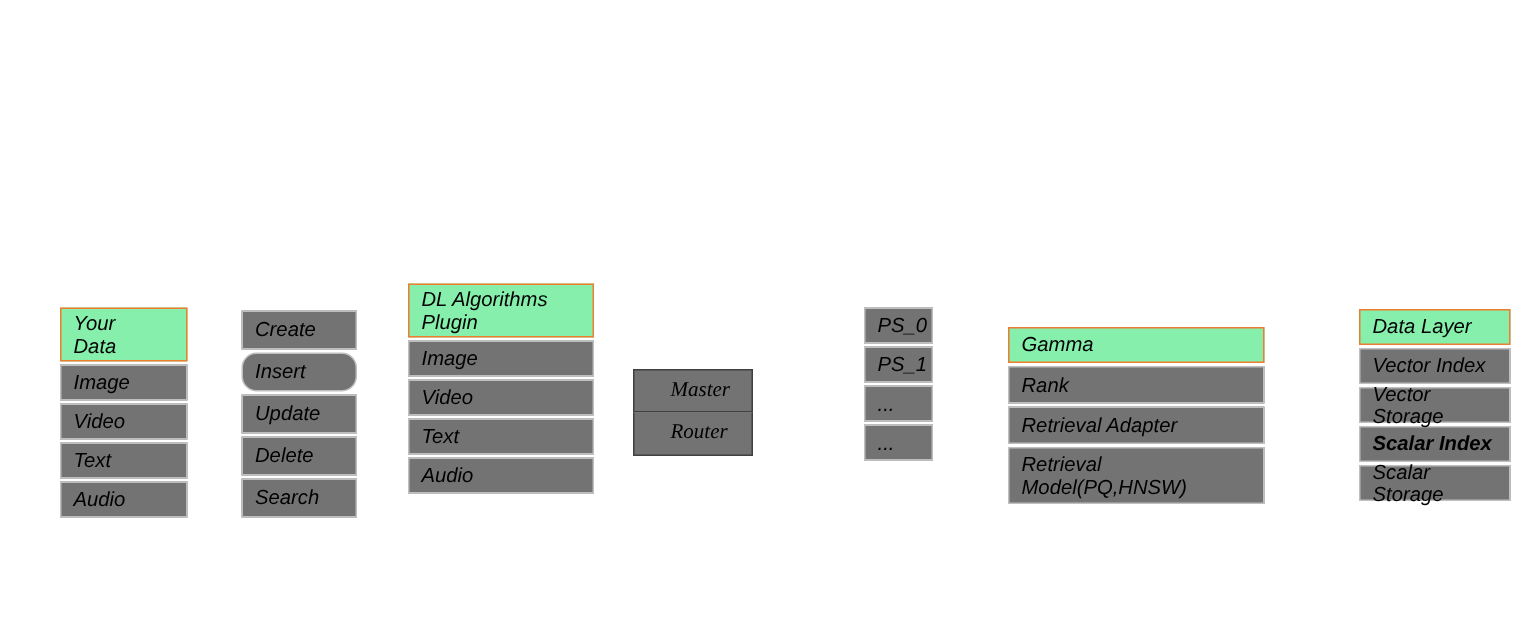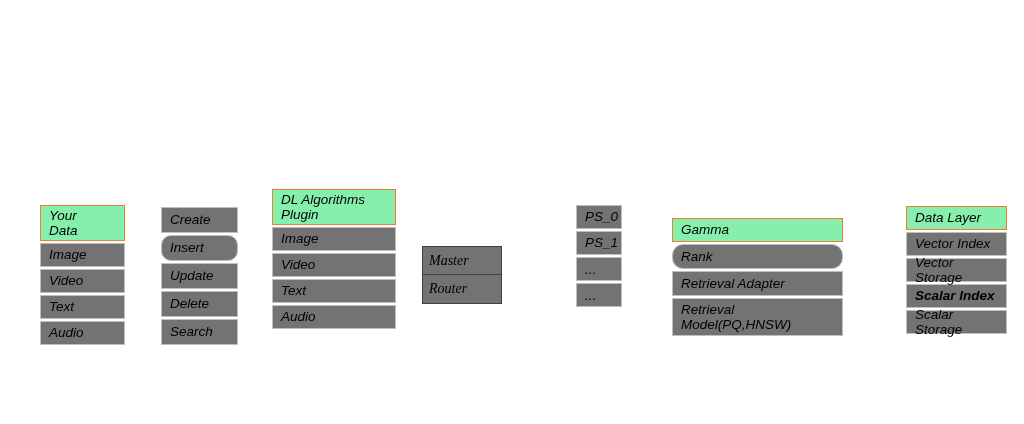--- a/index.html
+++ b/index.html
@@ -39,21 +39,21 @@
     padding-bottom:3px;
   }
 
   
   .group.plain .cell{
     border:1px solid #404040;
     margin-bottom:0;
     font-family:"Liberation Serif","DejaVu Serif",serif;
     font-style:italic;
     font-size:14px;
-    padding:2px 6px;
+    padding:2px 24px;
   }
   .group.plain .cell + .cell{border-top:none;}
 
   
   #g-yourdata{left:40px;  top:205px; width:85px;}
   #g-ops{     left:161px; top:207px; width:77px;}
   #g-plugin{  left:272px; top:189px; width:124px;}
   #g-master{  left:422px; top:246px; width:80px;}
   #g-ps{      left:541px; top:205px; width:81px;padding-left:35px;}
   #g-gamma{   left:672px; top:206px; width:171px;margin-top:12px;}
@@ -97,21 +97,21 @@
 
   <div class="group" id="g-ps">
     <div class="cell" style="height:24px;">PS_0</div>
     <div class="cell" style="height:24px;">PS_1</div>
     <div class="cell dots" style="height:24px;">...</div>
     <div class="cell dots" style="height:24px;">...</div>
   </div>
 
   <div class="group" id="g-gamma">
     <div class="cell header" style="height:24px;">Gamma</div>
-    <div class="cell" style="height:25px;border-radius:11px;">Rank</div>
+    <div class="cell" style="height:25px;">Rank</div>
     <div class="cell" style="height:25px;">Retrieval Adapter</div>
     <div class="cell" style="height:38px;">Retrieval
 Model(PQ,HNSW)</div>
   </div>
 
   <div class="group" id="g-datalayer">
     <div class="cell header" style="height:24px;">Data Layer</div>
     <div class="cell" style="height:24px;">Vector Index</div>
     <div class="cell" style="height:24px;">Vector Storage</div>
     <div class="cell" style="height:24px;font-weight:bold;">Scalar Index</div>

